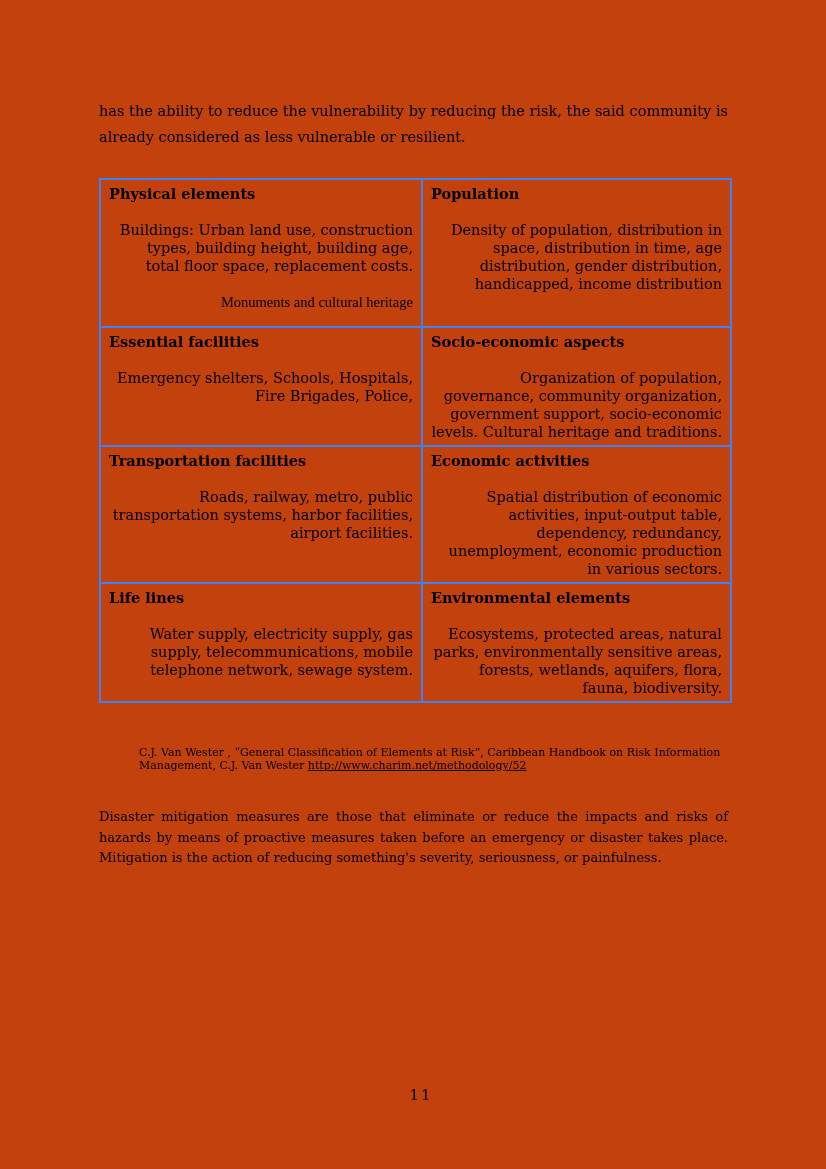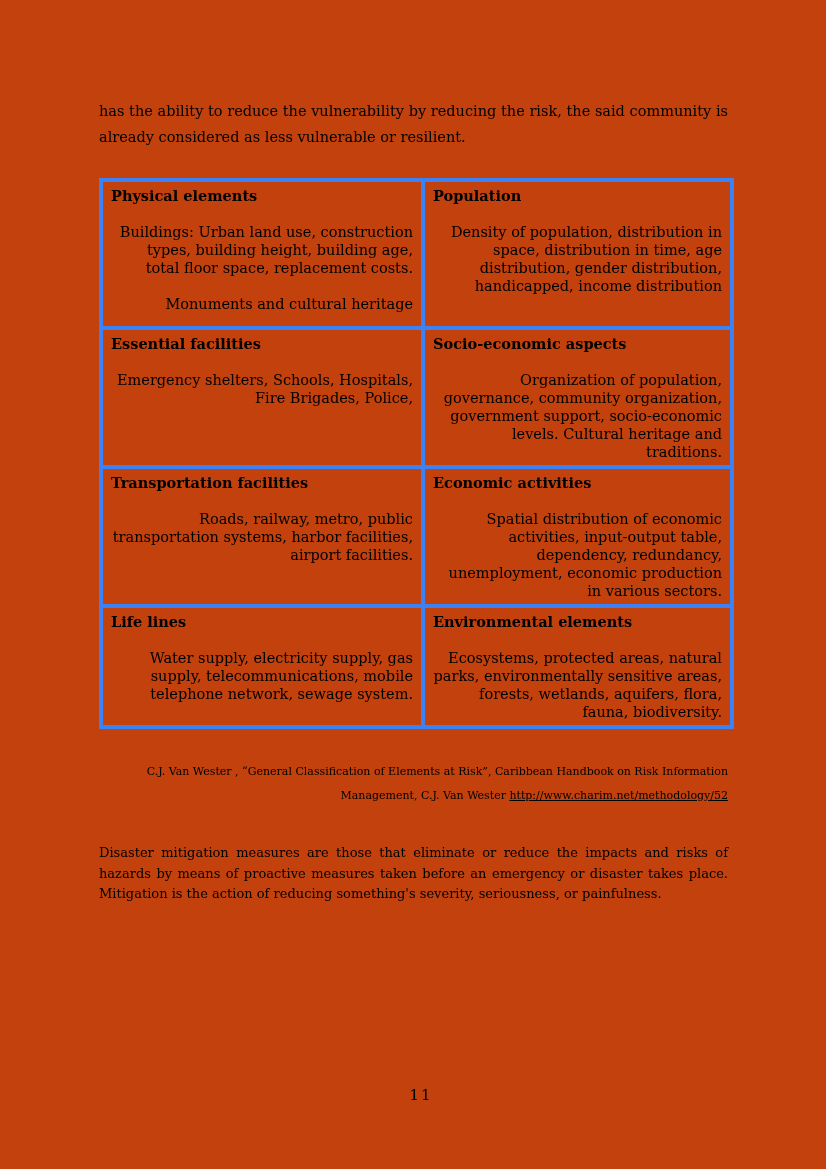--- a/index.html
+++ b/index.html
@@ -23,44 +23,43 @@
     line-height: 26px;
     text-align: justify;
   }
   table.risk-table {
     margin-top: 28px;
     border-collapse: collapse;
     width: 631px;
     table-layout: fixed;
   }
   table.risk-table td {
-    border: 4px solid #3b82f6;
+    border: 2px solid #3b82f6;
     vertical-align: top;
     padding: 5px 8px 4px 8px;
     font-size: 14.5px;
     line-height: 18px;
   }
   td.col-left  { width: 322px; }
   td.col-right { width: 309px; }
   tr.row-1 td { height: 148px; }
   tr.row-2 td { height: 112px; }
   tr.row-3 td { height: 127px; }
   tr.row-4 td { height: 112px; }
   .cell-heading {
     font-weight: bold;
     margin-bottom: 18px;
   }
   .cell-body { text-align: right; }
-  .cell-body.spaced { margin-top: 18px; }
+  .cell-body.spaced { margin-top: 18px; font-family: Liberation Serif, serif; }
   .citation {
-    margin-top: 31px;
+    margin-top: 43px;
     margin-left: 40px;
     font-size: 11px;
-    line-height: 24px;
-    text-align: right;
+    line-height: 13px;
     color: #000000;
   }
   .citation-link {
     color: #000000;
     text-decoration: underline;
     cursor: pointer;
   }
   .mitigation-paragraph {
     margin-top: 35px;
     font-size: 13px;

